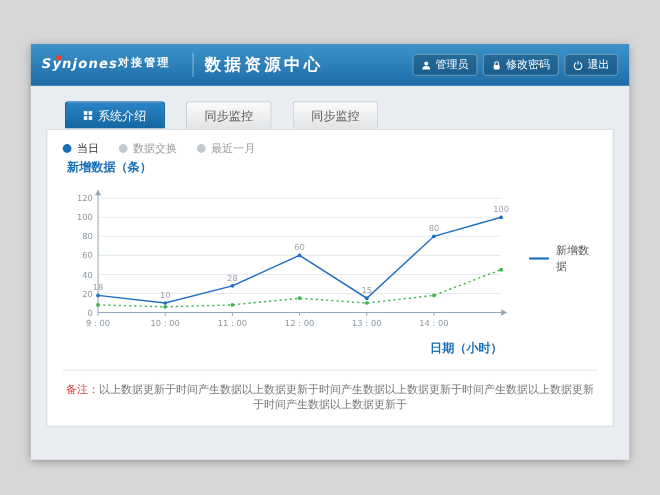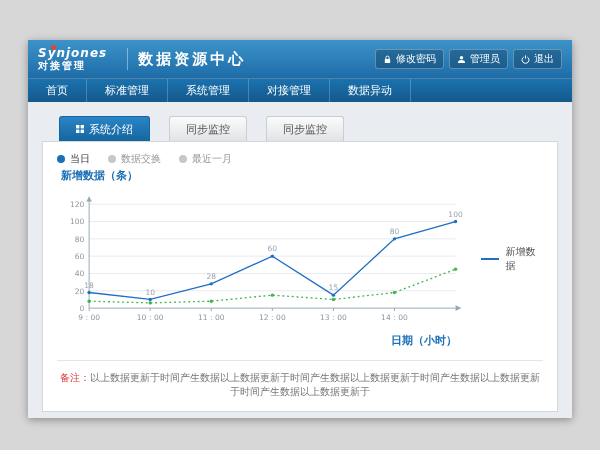--- a/index.html
+++ b/index.html
@@ -17,21 +17,21 @@
     box-shadow: 0 2px 8px rgba(0,0,0,0.35);
     display: flex; flex-direction: column;
   }
   
   .topbar {
     height: 38px; flex: 0 0 38px;
     background: linear-gradient(#3d93c9, #1d6ca8);
     display: flex; align-items: center;
     padding: 0 10px; color: #fff;
   }
-  .logo { display: flex; flex-direction: column; line-height: 1.1; margin-right: 10px; position: relative; }
+  .logo { display: flex; flex-direction: row; line-height: 1.1; margin-right: 10px; position: relative; }
   .brand { font-size: 12px; font-weight: bold; font-style: italic; letter-spacing: 1px; }
   .brand-dot { position: absolute; left: 13px; top: -2px; width: 5px; height: 5px; border-radius: 50%; background: #e8432d; }
   .brand-sub { font-size: 10px; font-weight: bold; letter-spacing: 2px; }
   .logo-divider { width: 1px; height: 22px; background: rgba(255,255,255,0.4); margin: 0 10px; }
   .app-title { font-size: 15px; letter-spacing: 3px; font-weight: bold; }
   .header-actions { margin-left: auto; display: flex; gap: 5px; }
   .hbtn {
     display: flex; align-items: center; gap: 4px;
     background: rgba(8,48,78,0.35);
     border: 1px solid rgba(255,255,255,0.3);
@@ -99,54 +99,47 @@
       <span class="brand-dot"></span>
       <span class="brand">Synjones</span>
       <span class="brand-sub">对接管理</span>
     </div>
     <div class="logo-divider"></div>
     <div class="app-title">数据资源中心</div>
     <div class="header-actions">
       <button class="hbtn">
         <span>
             <svg width="9" height="9" viewBox="0 0 10 10">
+              <circle cx="5" cy="3" r="2" fill="#fff"></circle>
+              <path d="M1 9 a4 3.4 0 0 1 8 0 z" fill="#fff"></path>
+            </svg>
+          </span>
+        <span>管理员</span>
+      </button>
+      <button class="hbtn">
+        <span>
+            <svg width="9" height="9" viewBox="0 0 10 10">
               <rect x="2" y="4.5" width="6" height="4.5" rx="0.8" fill="#fff"></rect>
               <path d="M3.2 4.5 V3 a1.8 1.8 0 0 1 3.6 0 V4.5" fill="none" stroke="#fff" stroke-width="1.1"></path>
             </svg>
           </span>
         <span>修改密码</span>
-      </button>
-      <button class="hbtn">
-        <span>
-            <svg width="9" height="9" viewBox="0 0 10 10">
-              <circle cx="5" cy="3" r="2" fill="#fff"></circle>
-              <path d="M1 9 a4 3.4 0 0 1 8 0 z" fill="#fff"></path>
-            </svg>
-          </span>
-        <span>管理员</span>
       </button>
       <button class="hbtn">
         <span>
             <svg width="9" height="9" viewBox="0 0 10 10">
               <path d="M3 2.2 a3.8 3.8 0 1 0 4 0" fill="none" stroke="#fff" stroke-width="1.1"></path>
               <line x1="5" y1="0.5" x2="5" y2="4" stroke="#fff" stroke-width="1.1"></line>
             </svg>
           </span>
         <span>退出</span>
       </button>
     </div>
   </header>
 
-  <nav class="nav">
-    <div class="nav-item">首页</div>
-    <div class="nav-item">标准管理</div>
-    <div class="nav-item">系统管理</div>
-    <div class="nav-item">对接管理</div>
-    <div class="nav-item">数据异动</div>
-  </nav>
 
   <div class="content">
     <div class="tabs">
       <div class="tab active">
         <span><svg width="8" height="8" viewBox="0 0 8 8">
               <rect x="0" y="0" width="3.4" height="3.4" fill="#fff"></rect>
               <rect x="4.6" y="0" width="3.4" height="3.4" fill="#fff"></rect>
               <rect x="0" y="4.6" width="3.4" height="3.4" fill="#fff"></rect>
               <rect x="4.6" y="4.6" width="3.4" height="3.4" fill="#fff"></rect>
             </svg></span>

